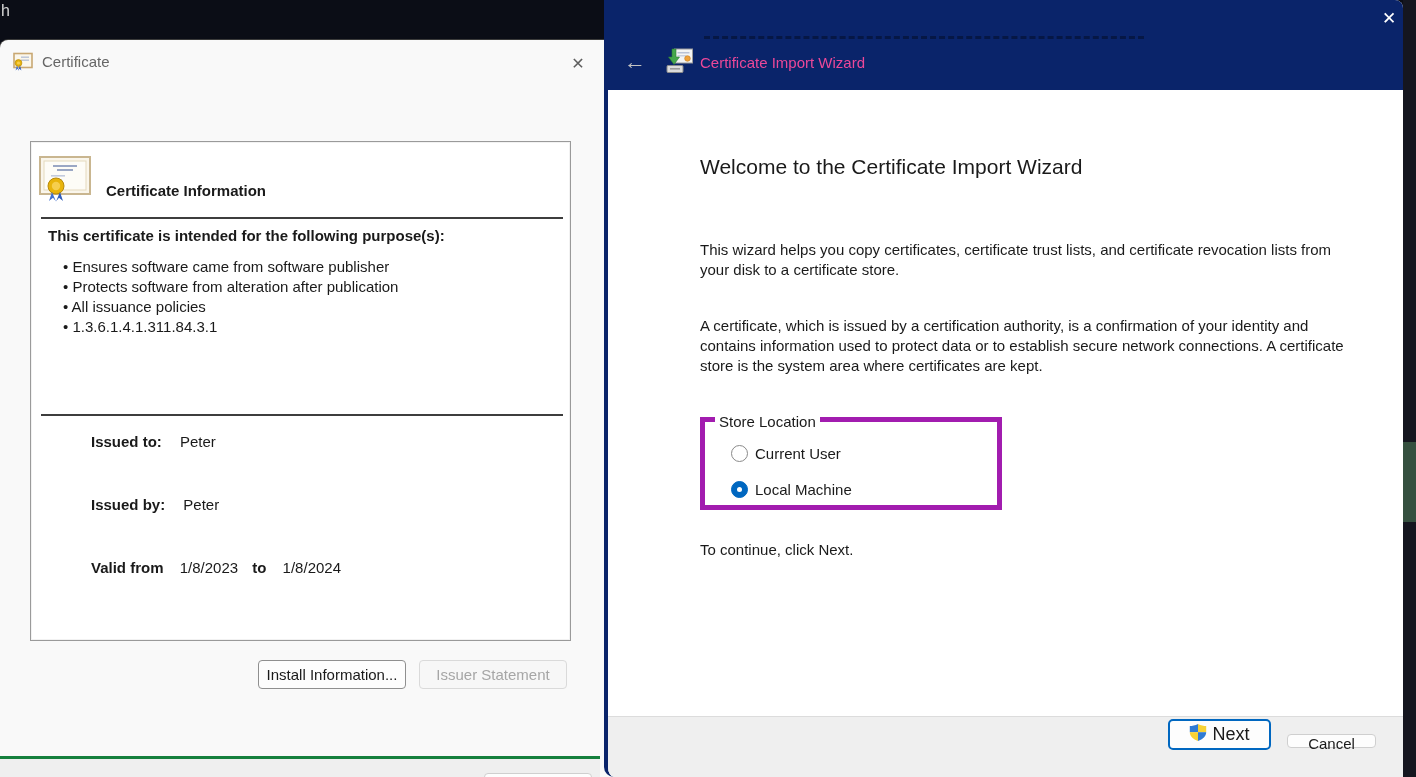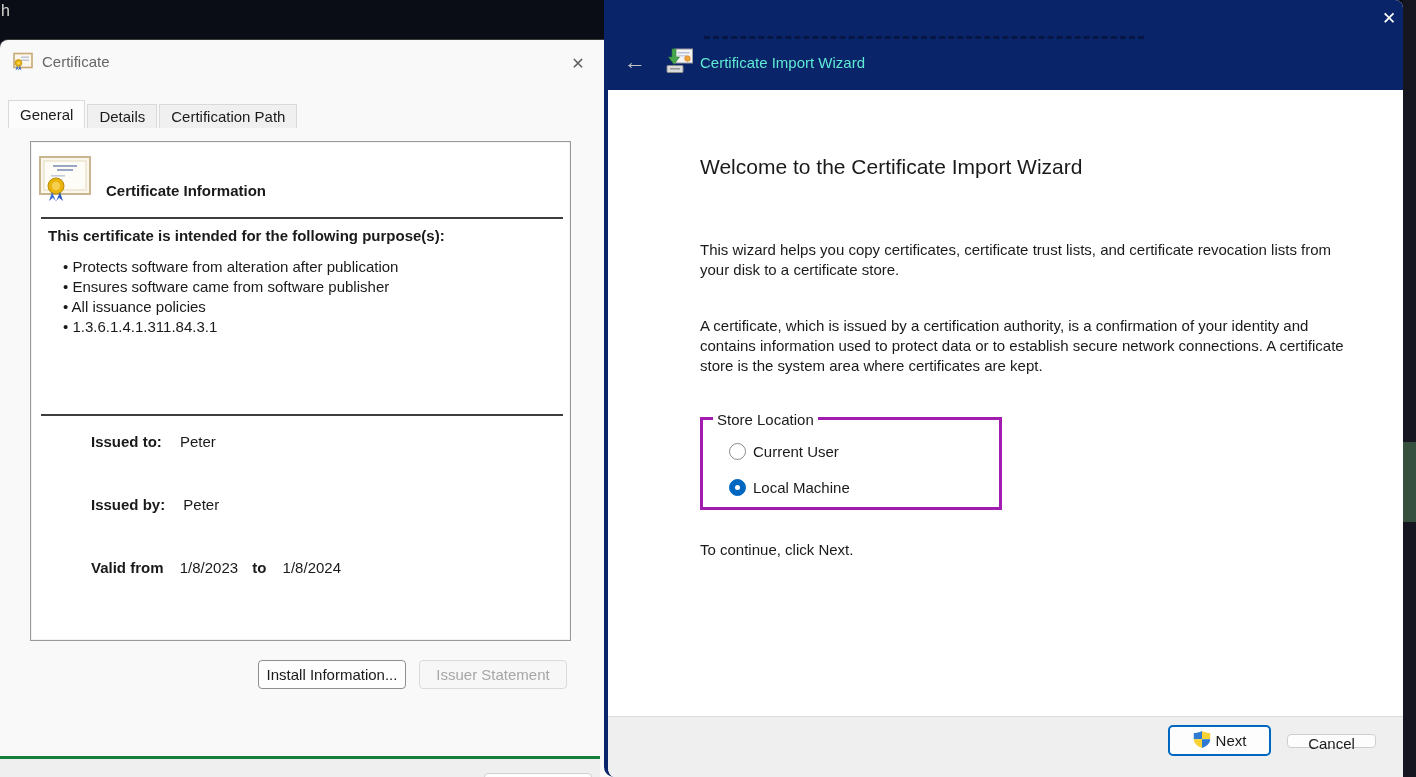--- a/index.html
+++ b/index.html
@@ -73,46 +73,46 @@
   .wiz-header { position:absolute; left:0; top:0; width:100%; height:90px; background:#0a246a; }
   .ghost-text { position:absolute; left:96px; top:36px; width:440px; height:0;
                 border-top:3px dashed rgba(0,0,0,0.35); }
   .wiz-close { position:absolute; left:766px; top:4px; width:30px; height:28px;
                display:flex; align-items:center; justify-content:center;
                color:#ffffff; font-size:17px; }
   .wiz-back { position:absolute; left:12px; top:48px; width:30px; height:28px;
               display:flex; align-items:center; justify-content:center;
               color:#c3c3c3; font-size:22px; }
   .wiz-icon { position:absolute; left:58px; top:48px; }
-  .wiz-title { position:absolute; left:92px; top:54px; color:#5eead4; font-size:15px; }
+  .wiz-title { position:absolute; left:92px; top:54px; color:#ec4899; font-size:15px; }
 
   .wiz-heading { position:absolute; left:92px; top:155px; font-size:21px; font-weight:normal; }
   .wiz-para1 { position:absolute; left:92px; top:240px; width:655px; line-height:20px; }
   .wiz-para2 { position:absolute; left:92px; top:316px; width:655px; line-height:20px; }
 
   .groupbox { position:absolute; left:92px; top:417px; width:302px; height:93px;
-              border:3px solid #a21caf; background:#fff; }
+              border:5px solid #a21caf; background:#fff; }
   .groupbox-label { position:absolute; left:10px; top:-9px; background:#ffffff;
                     padding:0 4px; }
   .radio-row { position:absolute; left:26px; display:flex; align-items:center; }
   .radio-row-1 { top:23px; }
   .radio-row-2 { top:59px; }
   .radio { width:17px; height:17px; border-radius:50%; background:#fff;
            border:1px solid #8a8a8a; margin-right:7px; position:relative; }
   .radio.checked { background:#0067c0; border-color:#0067c0; }
   .radio.checked::after { content:""; position:absolute; left:5px; top:5px;
                           width:5px; height:5px; border-radius:50%; background:#ffffff; }
   .wiz-continue { position:absolute; left:92px; top:541px; }
 
   .wiz-footer { position:absolute; left:0; top:716px; width:799px; height:61px;
                 background:#efefef; border-top:1px solid #dcdcdc; }
-  .btn-next { position:absolute; left:560px; top:8px; width:103px; height:31px;
+  .btn-next { position:absolute; left:560px; top:2px; width:103px; height:31px;
               background:#fdfdfd; border:2px solid #0067c0; border-radius:5px;
               display:flex; align-items:center; justify-content:center; gap:5px;
-              font-size:15px; }
+              font-size:18px; }
   .btn-cancel { position:absolute; left:679px; top:17px; width:89px; height:14px;
                 border-color:#cfcfcf; }
 </style>
 </head>
 <body>
 
 <div class="editor-strip">
   <div class="sel"></div>
 </div>
 <span class="frag c-white" style="top:2px;">h</span>
@@ -137,25 +137,20 @@
         <circle cx="5.5" cy="11" r="3.4" fill="#e8b40c" stroke="#b88a08" stroke-width="0.7"></circle>
         <circle cx="5.5" cy="11" r="1.6" fill="#f6cf4e"></circle>
         <path d="M4 13.5 L2.6 18.5 L4.5 16.8 L6 18.8 Z" fill="#3f6fd1"></path>
         <path d="M7 13.5 L8.4 18.5 L6.5 16.8 L5 18.8 Z" fill="#2f5cbb"></path>
       </svg>
     </span>
     <span class="cert-title-text">Certificate</span>
     <div class="cert-close">✕</div>
   </div>
 
-  <div class="tabs">
-    <div class="tab active">General</div>
-    <div class="tab">Details</div>
-    <div class="tab">Certification Path</div>
-  </div>
 
   <div class="cert-box">
     <span class="cert-big-icon">
       <svg width="52" height="46" viewBox="0 0 52 46">
         <rect x="1" y="1" width="50" height="37" fill="#faf6ec" stroke="#c9b690" stroke-width="2"></rect>
         <rect x="5" y="5" width="42" height="29" fill="#fdfcf7" stroke="#e4d9bd" stroke-width="1"></rect>
         <rect x="14" y="9" width="24" height="2" fill="#9aa7c4"></rect>
         <rect x="18" y="13" width="16" height="2" fill="#9aa7c4"></rect>
         <rect x="12" y="19" width="14" height="1.6" fill="#c3cbdd"></rect>
         <rect x="12" y="23" width="11" height="1.6" fill="#c3cbdd"></rect>
@@ -163,22 +158,22 @@
         <circle cx="17" cy="30" r="4.2" fill="#f6cf4e"></circle>
         <path d="M13 36 L10 45 L14 41.8 L17 45.6 Z" fill="#3f6fd1"></path>
         <path d="M21 36 L24 45 L20 41.8 L17 45.6 Z" fill="#2f5cbb"></path>
       </svg>
     </span>
     <div class="cert-info-heading">Certificate Information</div>
     <div class="sep sep1"></div>
 
     <div class="purpose-heading">This certificate is intended for the following purpose(s):</div>
     <div class="purpose-list">
+      <div class="purpose-item">Ensures software came from software publisher</div>
       <div class="purpose-item">Protects software from alteration after publication</div>
-      <div class="purpose-item">Ensures software came from software publisher</div>
       <div class="purpose-item">All issuance policies</div>
       <div class="purpose-item">1.3.6.1.4.1.311.84.3.1</div>
     </div>
 
     <div class="sep sep2"></div>
 
     <div class="fieldrow row-issued-to">
       <span class="lbl">Issued to:</span>
       <span class="val">Peter</span>
     </div>

